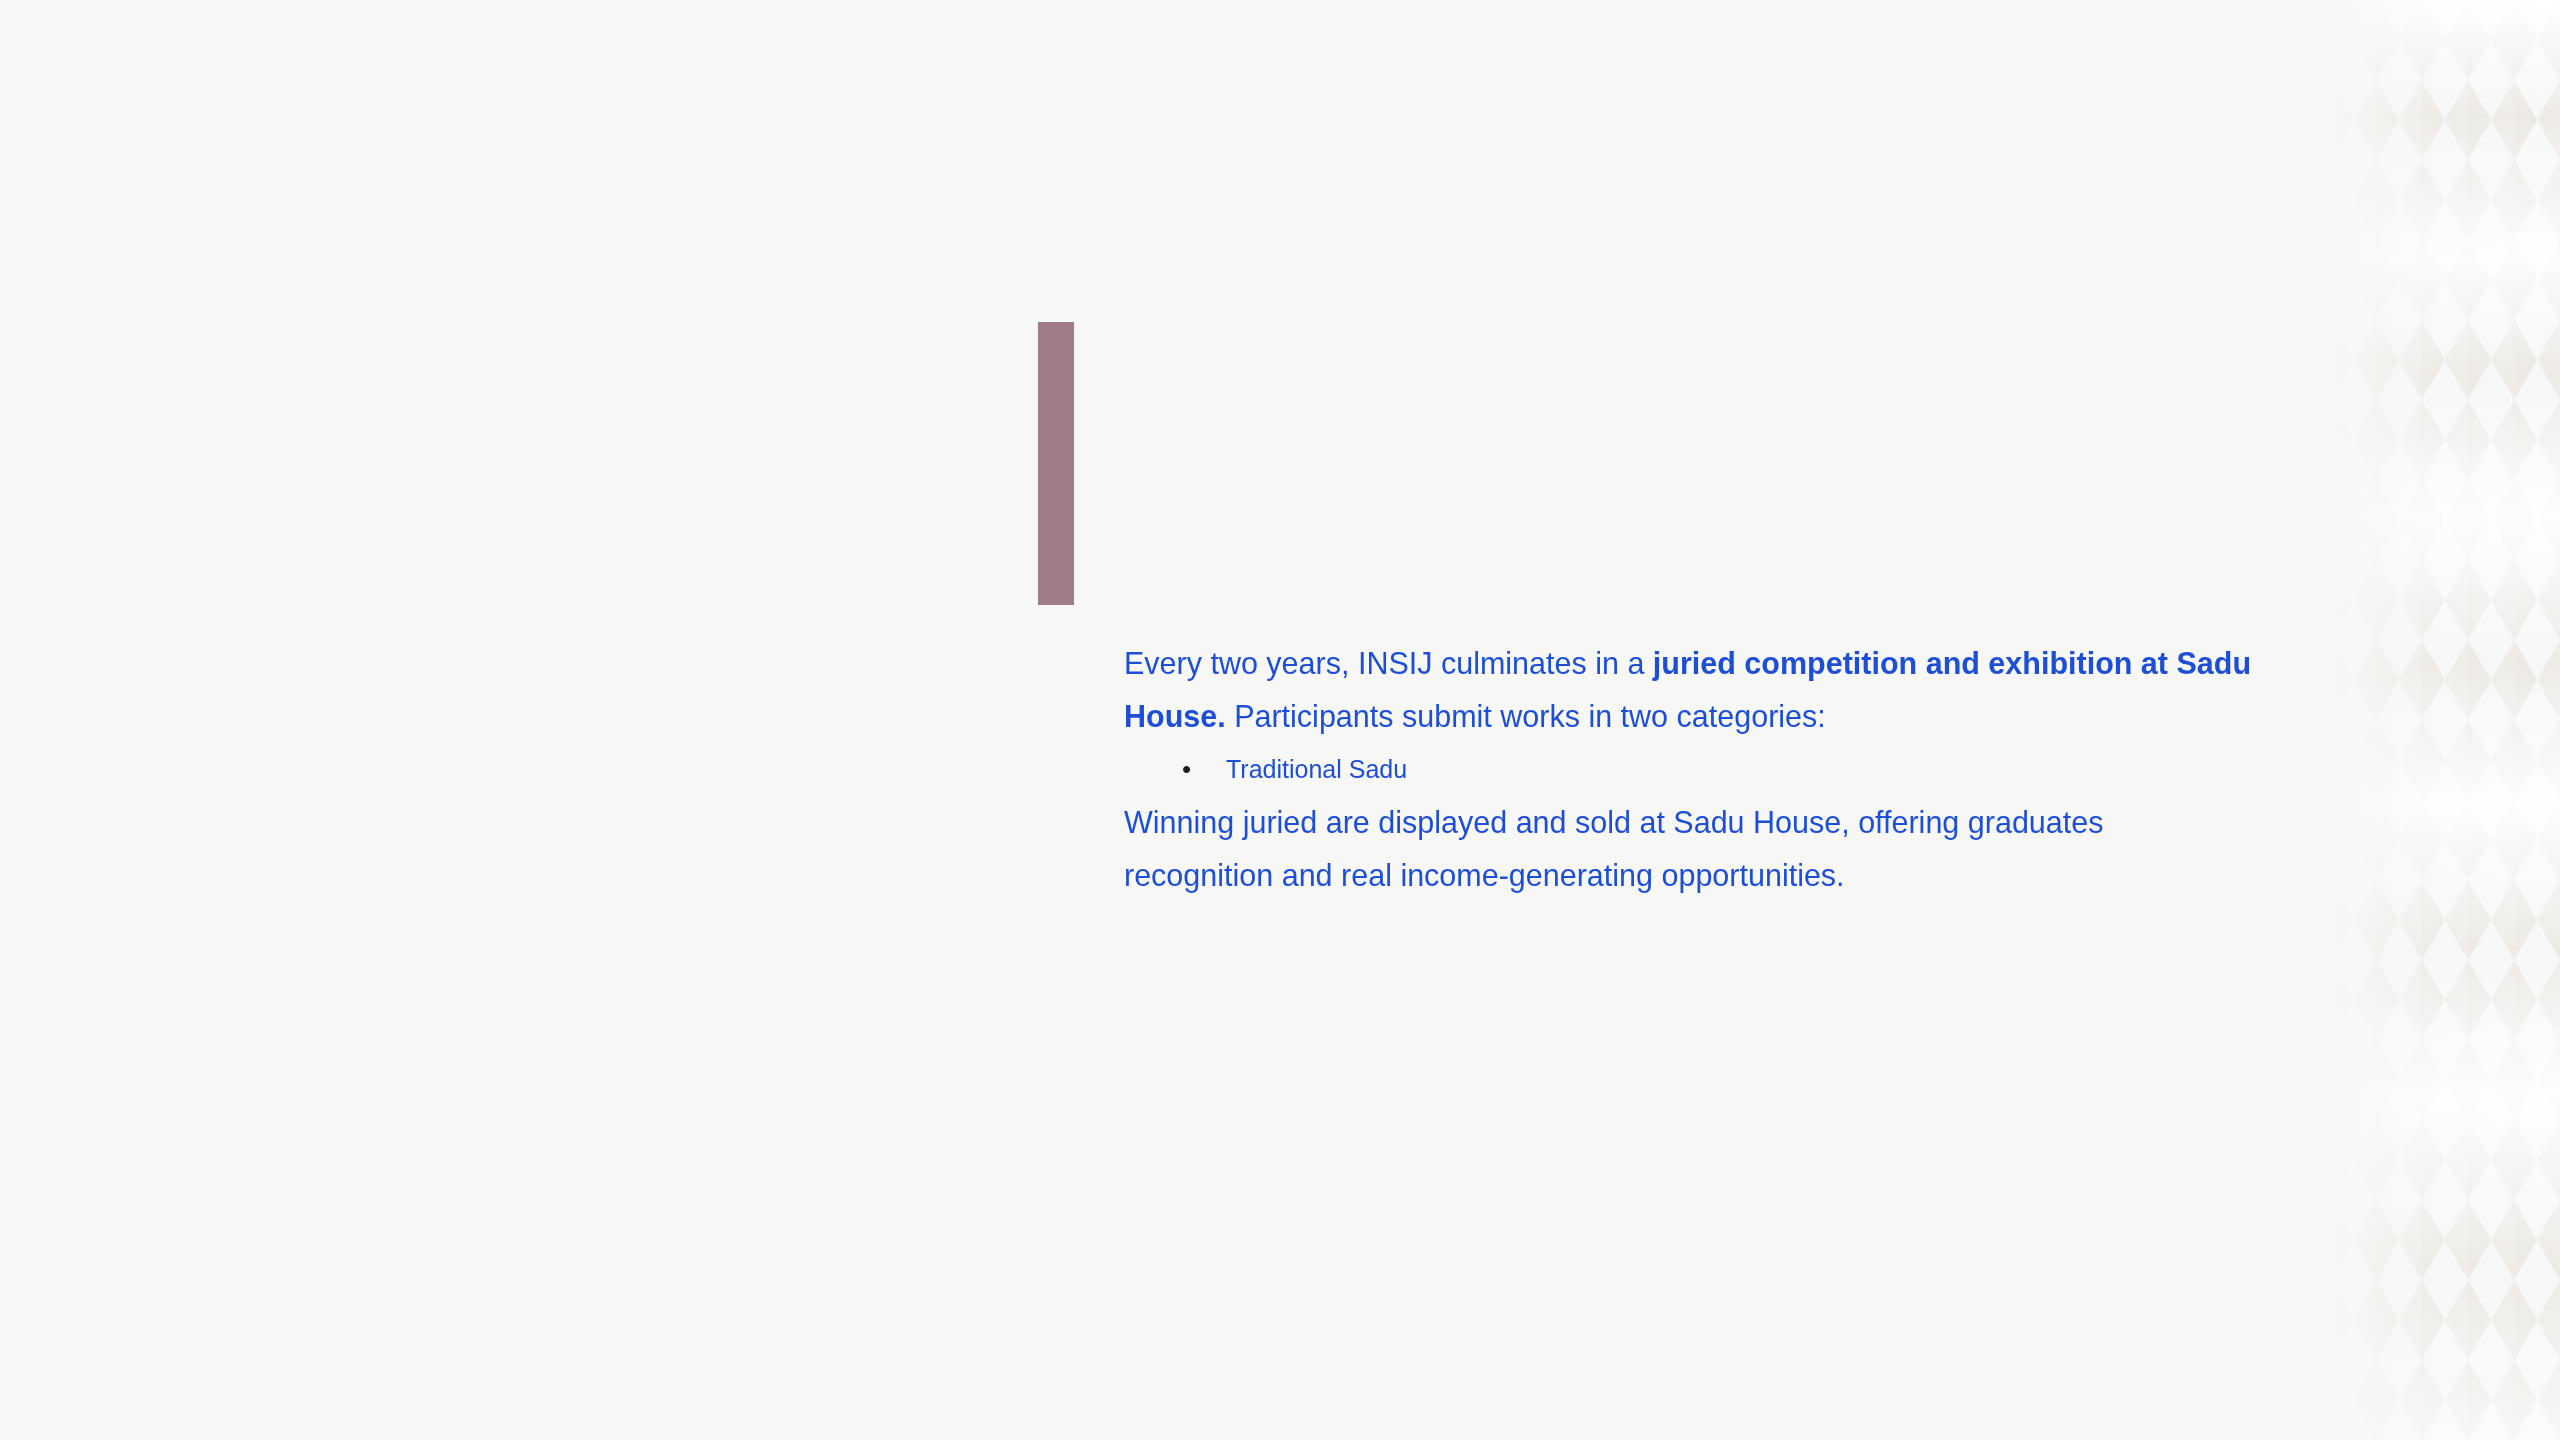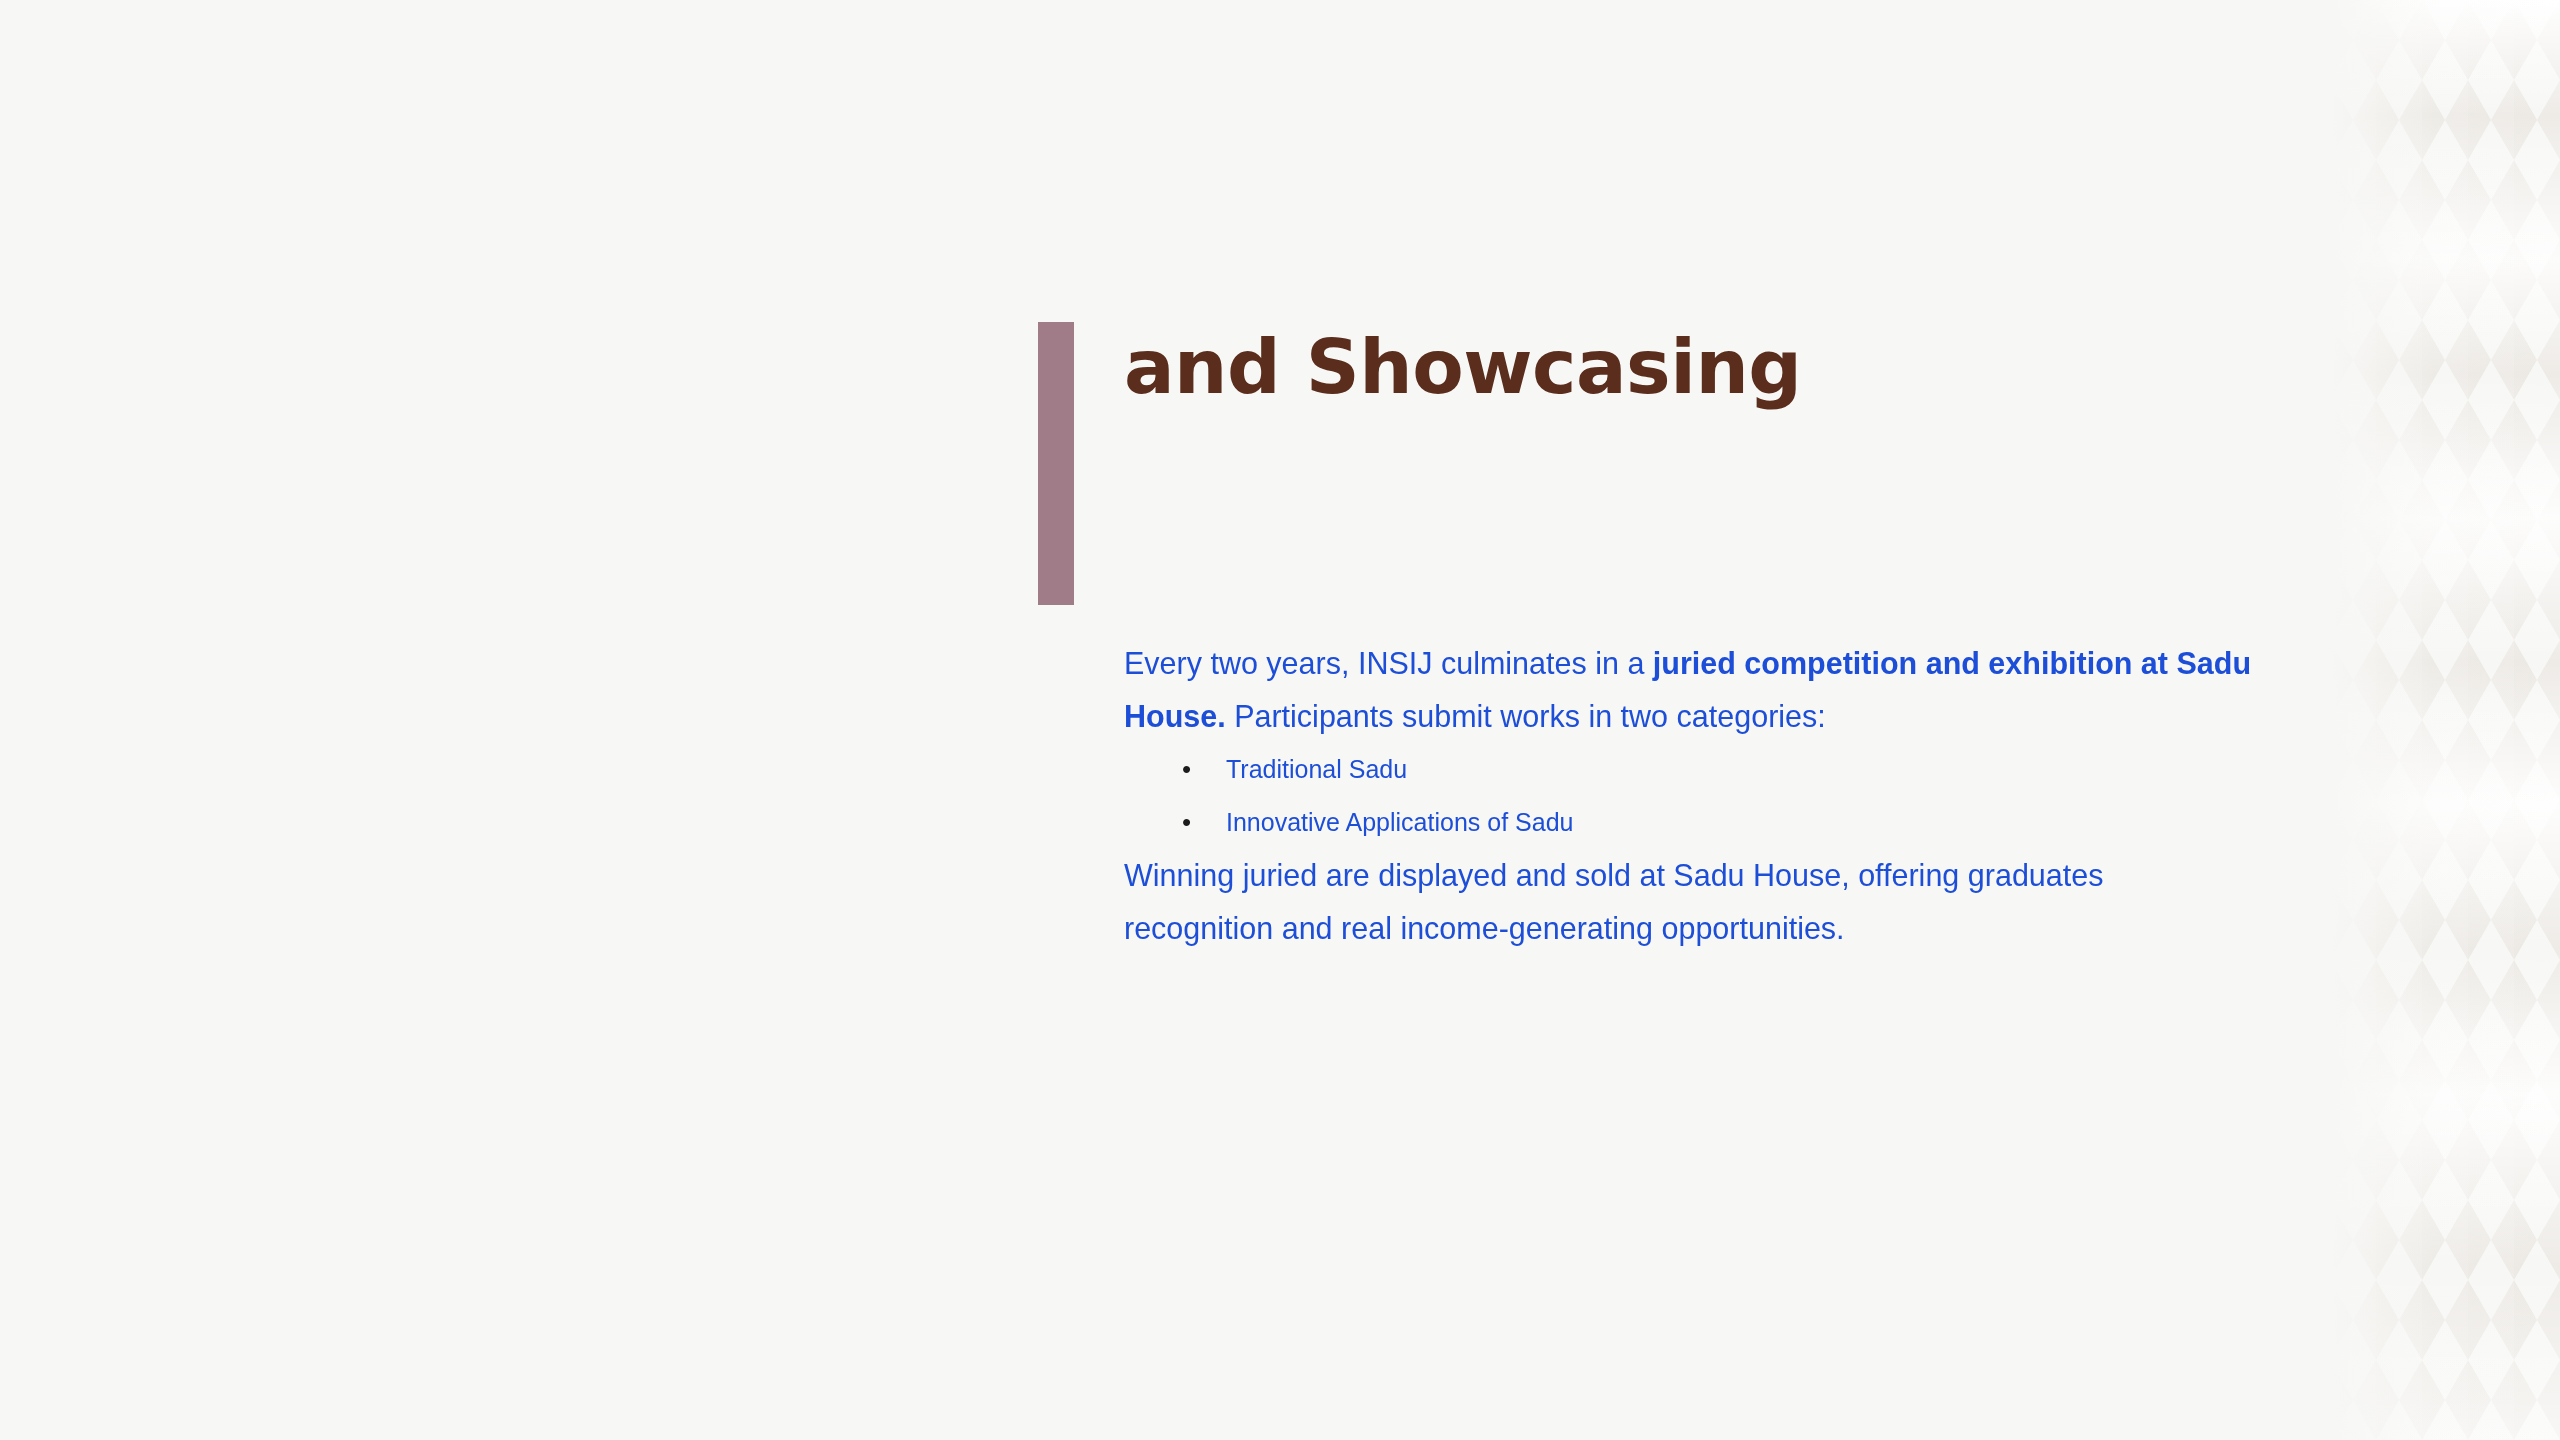--- a/index.html
+++ b/index.html
@@ -132,28 +132,26 @@
       </linearGradient>
     </defs>
     <rect x="0" y="0" width="230" height="1440" fill="url(#tri)"></rect>
     <rect x="0" y="0" width="230" height="1440" fill="url(#fade)"></rect>
     <rect x="0" y="0" width="230" height="1440" fill="url(#fadeX)"></rect>
   </svg>
 
   <div class="accent-bar"></div>
 
   <div class="title-block">
-    <div class="title-line">and Showcasing</div>
   </div>
 
   <div class="body-block">
 
     <p><span>Every two years, INSIJ culminates in a </span><b>juried competition and exhibition at Sadu House.</b><span> Participants submit works in two categories:</span></p>
 
     <ul class="cat-list">
       <li>Traditional Sadu</li>
-      <li>Innovative Applications of Sadu</li>
     </ul>
 
     <p>Winning juried are displayed and sold at Sadu House, offering graduates recognition and real income-generating opportunities.</p>
   </div>
 
 </div>
 
 </body></html>

